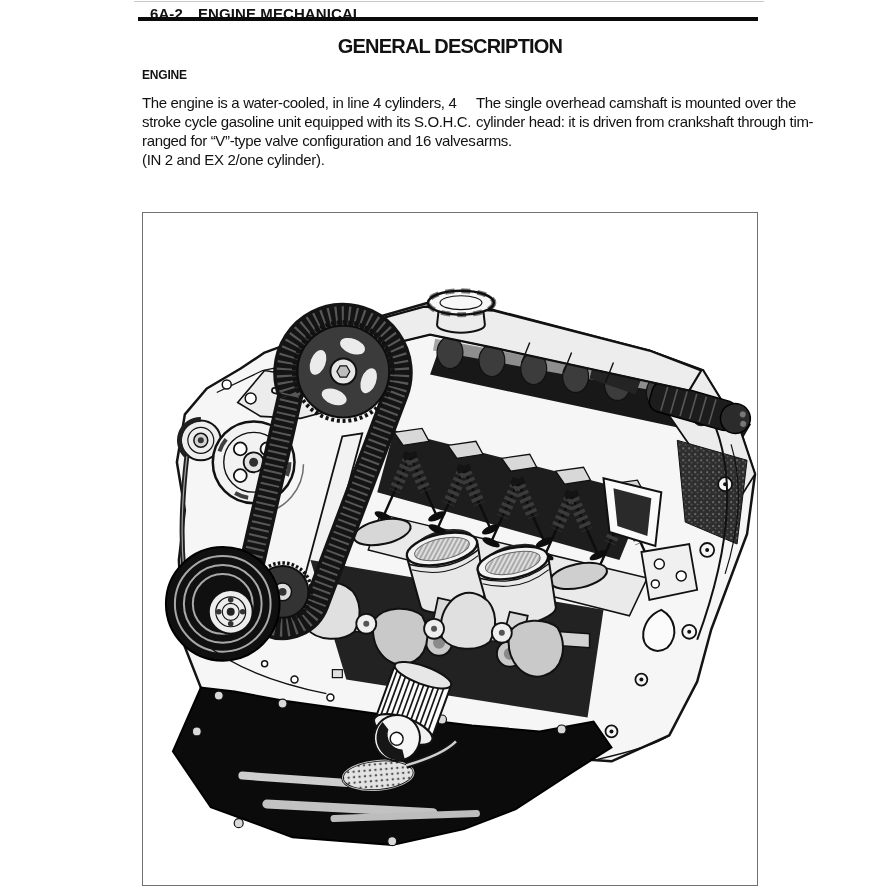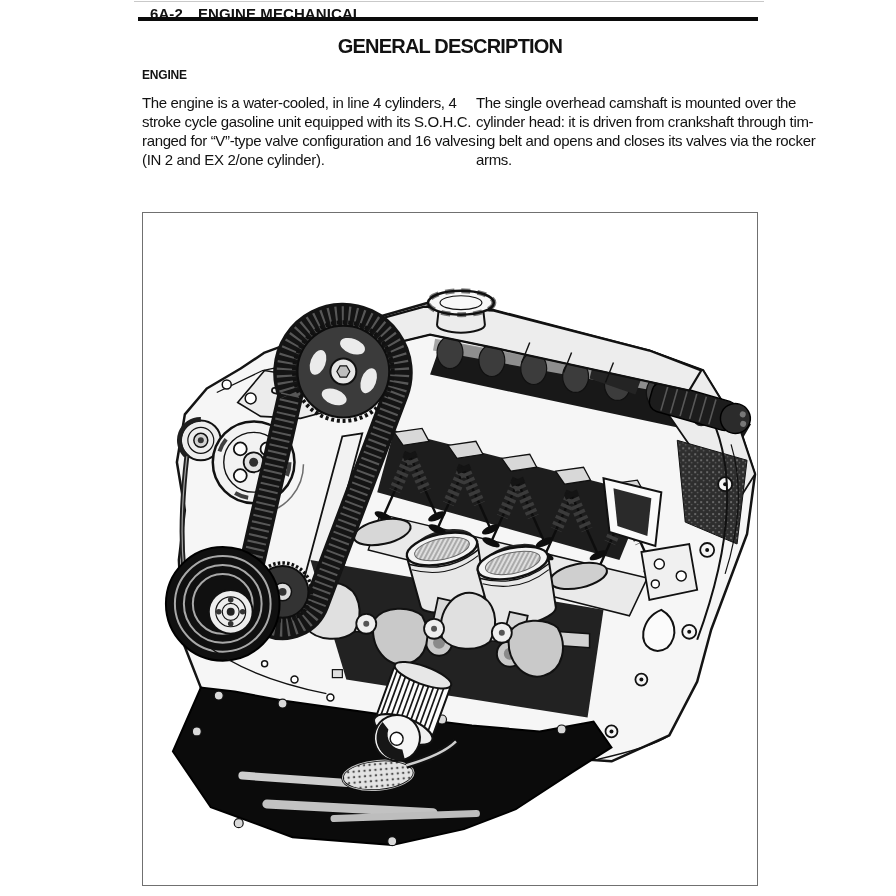--- a/index.html
+++ b/index.html
@@ -37,21 +37,20 @@
 
 <div class="col col-left">
     <div class="tline">The engine is a water-cooled, in line 4 cylinders, 4</div>
     <div class="tline">stroke cycle gasoline unit equipped with its S.O.H.C.</div>
     <div class="tline">ranged for “V”-type valve configuration and 16 valves</div>
     <div class="tline tline-last">(IN 2 and EX 2/one cylinder).</div>
   </div>
 <div class="col col-right">
     <div class="tline">The single overhead camshaft is mounted over the</div>
     <div class="tline">cylinder head: it is driven from crankshaft through tim-</div>
-    <div class="tline">ing belt and opens and closes its valves via the rocker</div>
     <div class="tline tline-last">arms.</div>
   </div>
 
 <div class="figure-frame">
 <svg viewBox="0 0 616 674" preserveAspectRatio="none">
   <defs>
     <pattern id="hatch" width="4" height="4" patternUnits="userSpaceOnUse" patternTransform="rotate(40)">
       <rect width="4" height="4" fill="#dedede"></rect>
       <line x1="1" y1="0" x2="1" y2="4" stroke="#8f8f8f" stroke-width="1.3"></line>
     </pattern>

